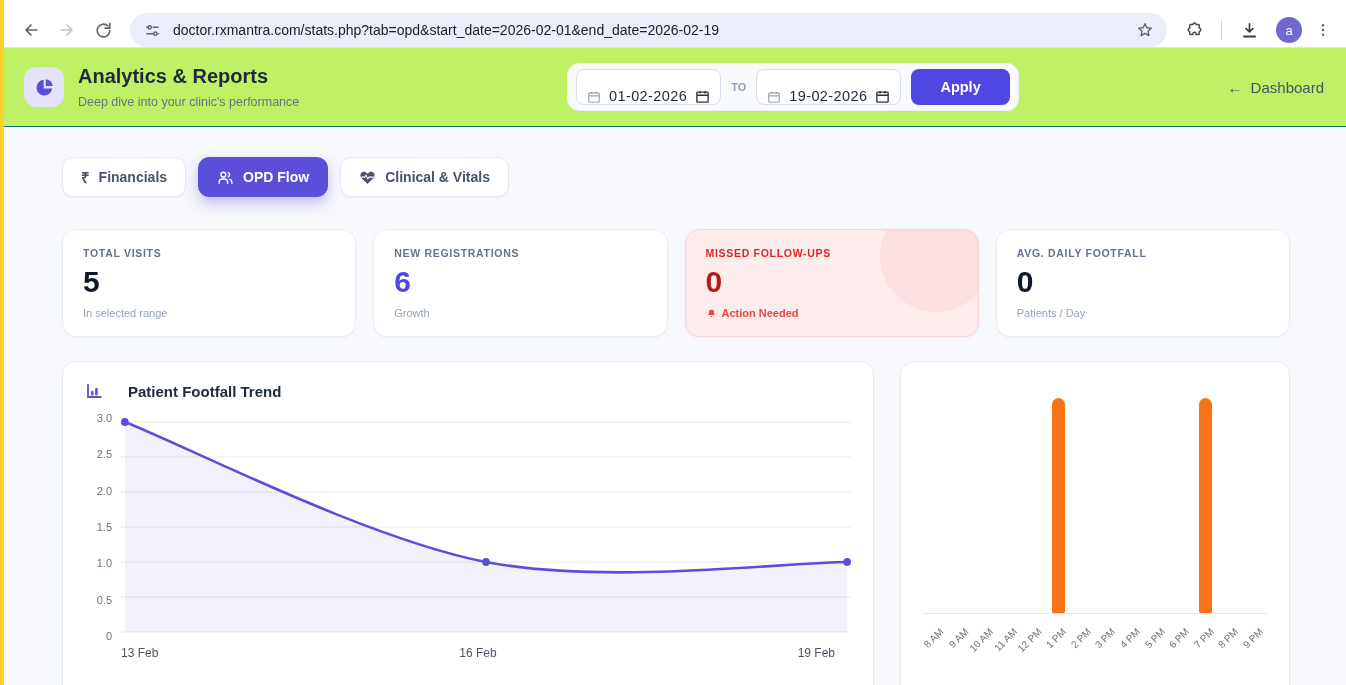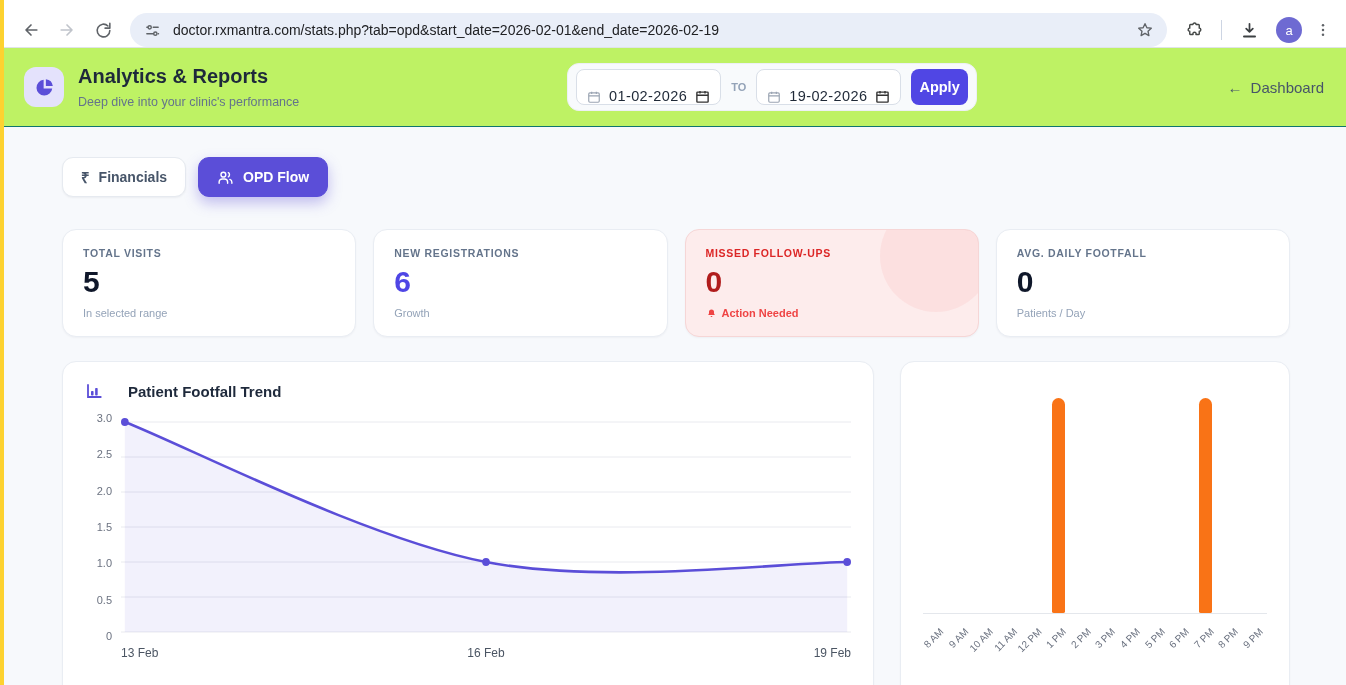--- a/index.html
+++ b/index.html
@@ -19,21 +19,21 @@
   .avatar { width:26px; height:26px; border-radius:50%; background:#6e6ad2; color:#fff; font-size:13px; display:flex; align-items:center; justify-content:center; }
 
   
   .app-header { position:relative; height:79px; background:#bef264; border-bottom:1px solid #0f766e; display:flex; align-items:center; padding:0 24px; }
   .logo { width:40px; height:40px; border-radius:12px; background:#e4e2fc; display:flex; align-items:center; justify-content:center; margin-right:14px; flex:none; }
   .titles h1 { font-size:20px; font-weight:bold; color:#1e293b; }
   .titles p { font-size:12.5px; color:#64748b; margin-top:7px; }
   .date-group { position:absolute; left:567px; top:15px; height:48px; background:#f8fafc; border:1px solid #edf0f5; border-radius:12px; display:flex; align-items:center; gap:10px; padding:0 8px; }
   .date-input { height:36px; background:#fff; border:1px solid #d9dfe8; border-radius:8px; display:flex; align-items:flex-end; gap:8px; padding:0 10px; font-size:14.5px; color:#1f2937; letter-spacing:0.4px; }
   .to-label { font-size:11px; font-weight:bold; color:#94a3b8; }
-  .apply-btn { height:36px; background:var(--apply,#5046e4); color:#fff; border:none; border-radius:8px; font-weight:bold; font-size:14.5px; padding:0 8px; font-family:inherit; }
+  .apply-btn { height:36px; background:var(--apply,#5046e4); color:#fff; border:none; border-radius:8px; font-weight:bold; font-size:14.5px; padding:0 29px; font-family:inherit; }
   .dash-link { position:absolute; right:22px; top:50%; transform:translateY(-50%); color:#475569; font-size:15px; display:flex; gap:8px; align-items:center; text-decoration:none; }
 
   
   .tabs { display:flex; gap:12px; margin:30px 56px 0 62px; }
   .tab { height:40px; border-radius:11px; background:#fff; border:1px solid #e6eaf0; display:flex; align-items:center; gap:9px; padding:0 18px; font-size:14px; font-weight:bold; color:#475569; box-shadow:0 1px 2px rgba(16,24,40,.05); }
   .tab.active { background:var(--accent,#5b4ed8); color:#fff; border-color:var(--accent,#5b4ed8); box-shadow:0 6px 14px rgba(91,78,216,.35); }
   .tab .rupee { font-size:15px; font-weight:bold; }
 
   
   .stats { display:grid; grid-template-columns:repeat(4,1fr); gap:17px; margin:32px 56px 0 62px; }
@@ -52,21 +52,21 @@
   .charts { display:flex; gap:26px; margin:24px 56px 0 62px; align-items:stretch; }
   .chart-card { background:#fff; border:1px solid #e9edf3; border-radius:14px; padding:20px 22px; height:352px; box-shadow:0 1px 2px rgba(16,24,40,.04); }
   .chart-card.left { flex:1; }
   .chart-card.right { width:390px; flex:none; }
   .chart-title { display:flex; align-items:center; gap:25px; font-size:15px; font-weight:bold; color:#1e293b; }
 
   .ff-wrap { display:flex; margin-top:18px; }
   .ff-ylabels { width:36px; position:relative; height:218px; flex:none; }
   .ff-ylabels span { position:absolute; right:9px; transform:translateY(-50%); font-size:11px; color:#6b7280; }
   .ff-svg { width:calc(100% - 36px); height:218px; display:block; }
-  .ff-xlabels { display:flex; justify-content:space-between; margin:10px 0 0 36px; font-size:12px; color:#4b5563; }
+  .ff-xlabels { display:flex; justify-content:space-between; margin:10px 16px 0 36px; font-size:12px; color:#4b5563; }
 
   .ph-bars { height:216px; margin-top:16px; border-bottom:1px solid #e4e7ec; display:flex; align-items:flex-end; }
   .ph-slot { flex:1; display:flex; justify-content:center; align-items:flex-end; height:100%; }
   .ph-bar { width:13px; background:var(--orange,#f97316); border-radius:7px 7px 2px 2px; }
   .ph-labels { display:flex; height:40px; margin-top:4px; }
   .ph-lslot { flex:1; position:relative; }
   .ph-lslot span { position:absolute; right:40%; top:8px; transform:rotate(-45deg); transform-origin:top right; font-size:10px; color:#6b7280; white-space:nowrap; }
 </style>
 </head>
 <body>
@@ -180,20 +180,27 @@
     <span class="rupee">₹</span>
     <span>Financials</span>
   </div>
   <div class="tab active">
     <svg width="17" height="17" viewBox="0 0 24 24" fill="none" stroke="currentColor" stroke-width="2" stroke-linecap="round" stroke-linejoin="round">
         <circle cx="9" cy="8" r="3.4"></circle>
         <path d="M3 20v-1.5a4.5 4.5 0 0 1 4.5-4.5h3A4.5 4.5 0 0 1 15 18.5V20"></path>
         <path d="M16 5.2a3.4 3.4 0 0 1 0 5.8M21 20v-1.3a4.3 4.3 0 0 0-2.8-4"></path>
       </svg>
     <span>OPD Flow</span>
+  </div>
+  <div class="tab">
+    <svg width="17" height="17" viewBox="0 0 24 24">
+        <path d="M12 21l-7.4-7.2C2.9 12.1 2 10.5 2 8.8 2 6 4.2 4 6.8 4c1.8 0 3.4.9 4.2 2.3h2C13.8 4.9 15.4 4 17.2 4 19.8 4 22 6 22 8.8c0 1.7-.9 3.3-2.6 5z" fill="currentColor"></path>
+        <path d="M4 11.5h4l1.7-2.6 2.6 5 1.7-2.4H20" fill="none" stroke="#fff" stroke-width="1.6" stroke-linejoin="round" stroke-linecap="round"></path>
+      </svg>
+    <span>Clinical &amp; Vitals</span>
   </div>
 </div>
 
 <div class="stats">
   <div class="stat-card">
     <div class="stat-label">TOTAL VISITS</div>
     <div class="stat-value">5</div>
     <div class="stat-sub">In selected range</div>
   </div>
   <div class="stat-card">

